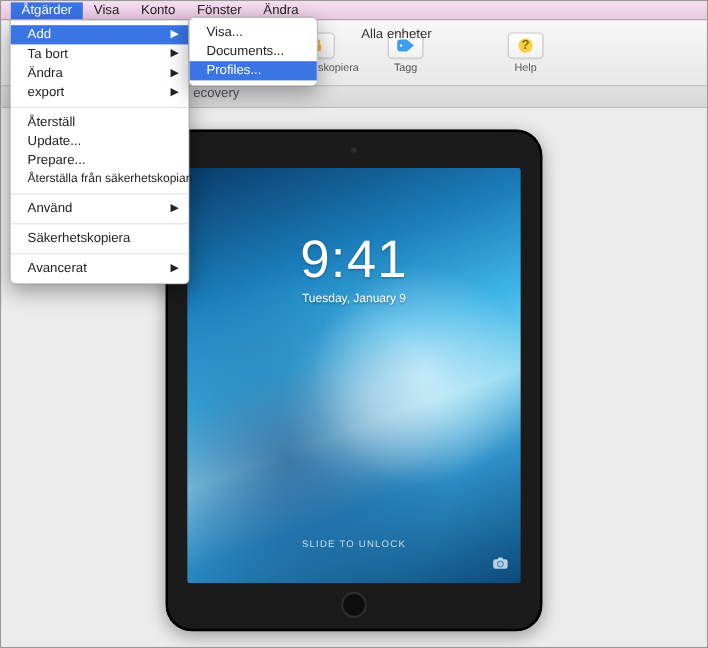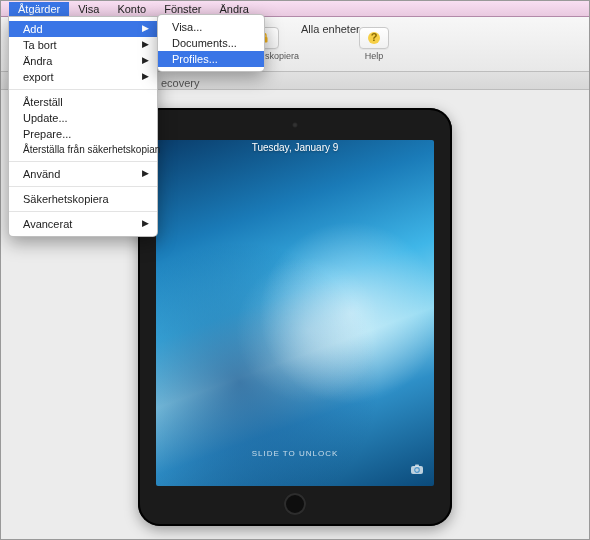--- a/index.html
+++ b/index.html
@@ -4,21 +4,21 @@
 <style>
 * { margin: 0; padding: 0; box-sizing: border-box; font-family: "Lucida Grande", "Helvetica Neue", Arial, sans-serif; font-size: 11px; -webkit-font-smoothing: antialiased; }
 body { width: 590px; height: 540px; background: #ececec; overflow: hidden; border: 1px solid #999; }
 .menubar { height: 16px; background: linear-gradient(#f8dff2, #e9c9e0); border-bottom: 1px solid #b28aa9; display: flex; align-items: center; padding-left: 8px; gap: 0; }
 .menubar .mitem { padding: 1px 9px; color: #222; cursor: default; }
 .menubar .mitem.open { background: #3a75e6; color: #fff; }
 .toolbar { height: 55px; background: linear-gradient(#f7f7f7, #e8e8e8); border-bottom: 1px solid #bdbdbd; display: flex; align-items: center; padding-left: 160px; gap: 6px; position: relative; }
 .tbtn { display: flex; flex-direction: column; align-items: center; gap: 2px; width: 58px; }
 .tbtn .ico { width: 30px; height: 22px; border: 1px solid #c9c9c9; border-radius: 4px; background: linear-gradient(#ffffff,#f1f1f1); display: flex; align-items: center; justify-content: center; box-shadow: 0 1px 0 rgba(0,0,0,0.04); }
 .tbtn .lbl { font-size: 9px; color: #555; text-align:center; white-space:nowrap; }
-.tabbar { height: 18px; background: linear-gradient(#e1e1e1,#d7d7d7); border-bottom: 1px solid #bcbcbc; padding-left: 160px; display:flex; align-items:flex-end; color:#555; font-size:10px; }
+.tabbar { height: 18px; background: linear-gradient(#e1e1e1,#d7d7d7); border-bottom: 1px solid #bcbcbc; padding-left: 160px; display:flex; align-items:flex-start; color:#555; font-size:10px; }
 .content { position: relative; height: calc(540px - 16px - 55px - 18px - 2px); background: #ececec; display:flex; justify-content:center; align-items:flex-start; padding-top:18px; }
 
 .menu { position: absolute; top: 16px; left: 8px; width: 150px; background: #fff; border: 1px solid rgba(0,0,0,0.25); border-radius: 0 0 5px 5px; box-shadow: 0 6px 18px rgba(0,0,0,0.35); padding: 4px 0; z-index: 50; }
 .menu .row { padding: 2px 18px 2px 14px; color: #222; position: relative; cursor: default; white-space: nowrap; }
 .menu .row.hl { background: #3a75e6; color: #fff; }
 .menu .row .arrow { position: absolute; right: 8px; top: 2px; font-size: 9px; }
 .menu .sep { height: 1px; background: #e3e3e3; margin: 4px 0; }
 .submenu { position: absolute; top: 14px; left: 157px; width: 108px; background: #fff; border: 1px solid rgba(0,0,0,0.25); border-radius: 5px; box-shadow: 0 6px 18px rgba(0,0,0,0.35); padding: 4px 0; z-index: 60; }
 .submenu .row { padding: 2px 14px; color: #222; cursor: default; }
 .submenu .row.hl { background: #3a75e6; color: #fff; }
@@ -63,40 +63,50 @@
   </div>
   <div class="tbtn" style="width:78px;">
     <div class="ico">
       <svg width="14" height="14" viewBox="0 0 14 14">
           <rect x="3.5" y="6" width="7" height="5.5" rx="1" fill="#f2b21b"></rect>
           <path d="M5 6V4.5a2 2 0 0 1 4 0V6" stroke="#f2b21b" stroke-width="1.4" fill="none"></path>
         </svg>
     </div>
     <div class="lbl">Säkerhetskopiera</div>
   </div>
+  <div class="tbtn">
+    <div class="ico">
+      <svg width="16" height="14" viewBox="0 0 16 14">
+          <path d="M1 4.5 C1 3 2 2 3.5 2 H9 L15 7 L9 12 H3.5 C2 12 1 11 1 9.5 Z" fill="#3f9df0"></path>
+          <circle cx="4.2" cy="7" r="1" fill="#fff"></circle>
+        </svg>
+    </div>
+    <div class="lbl">Tagg</div>
+  </div>
   <div style="width:30px"></div>
   <div class="tbtn">
     <div class="ico">
       <svg width="14" height="14" viewBox="0 0 14 14">
           <circle cx="7" cy="7" r="6" fill="#f6cf46"></circle>
           <text x="7" y="10" text-anchor="middle" font-size="9" font-weight="bold" fill="#8a6b00">?</text>
         </svg>
     </div>
     <div class="lbl">Help</div>
   </div>
 </div>
 
 <div class="tabbar">
   <span>ecovery</span>
 </div>
 
 <div class="content">
   <div class="ipad">
     <div class="cam"></div>
     <div class="screen">
+      <div class="clock">9:41</div>
       <div class="date">Tuesday, January 9</div>
       <div class="slide">SLIDE TO UNLOCK</div>
       <div class="camicon">
         <svg width="14" height="14" viewBox="0 0 14 14">
             <rect x="1" y="4" width="12" height="8" rx="2" fill="rgba(255,255,255,0.85)"></rect>
             <rect x="5" y="2.5" width="4" height="2.5" rx="0.8" fill="rgba(255,255,255,0.85)"></rect>
             <circle cx="7" cy="8" r="2.3" fill="none" stroke="#5aa3d8" stroke-width="1.2"></circle>
           </svg>
       </div>
     </div>

